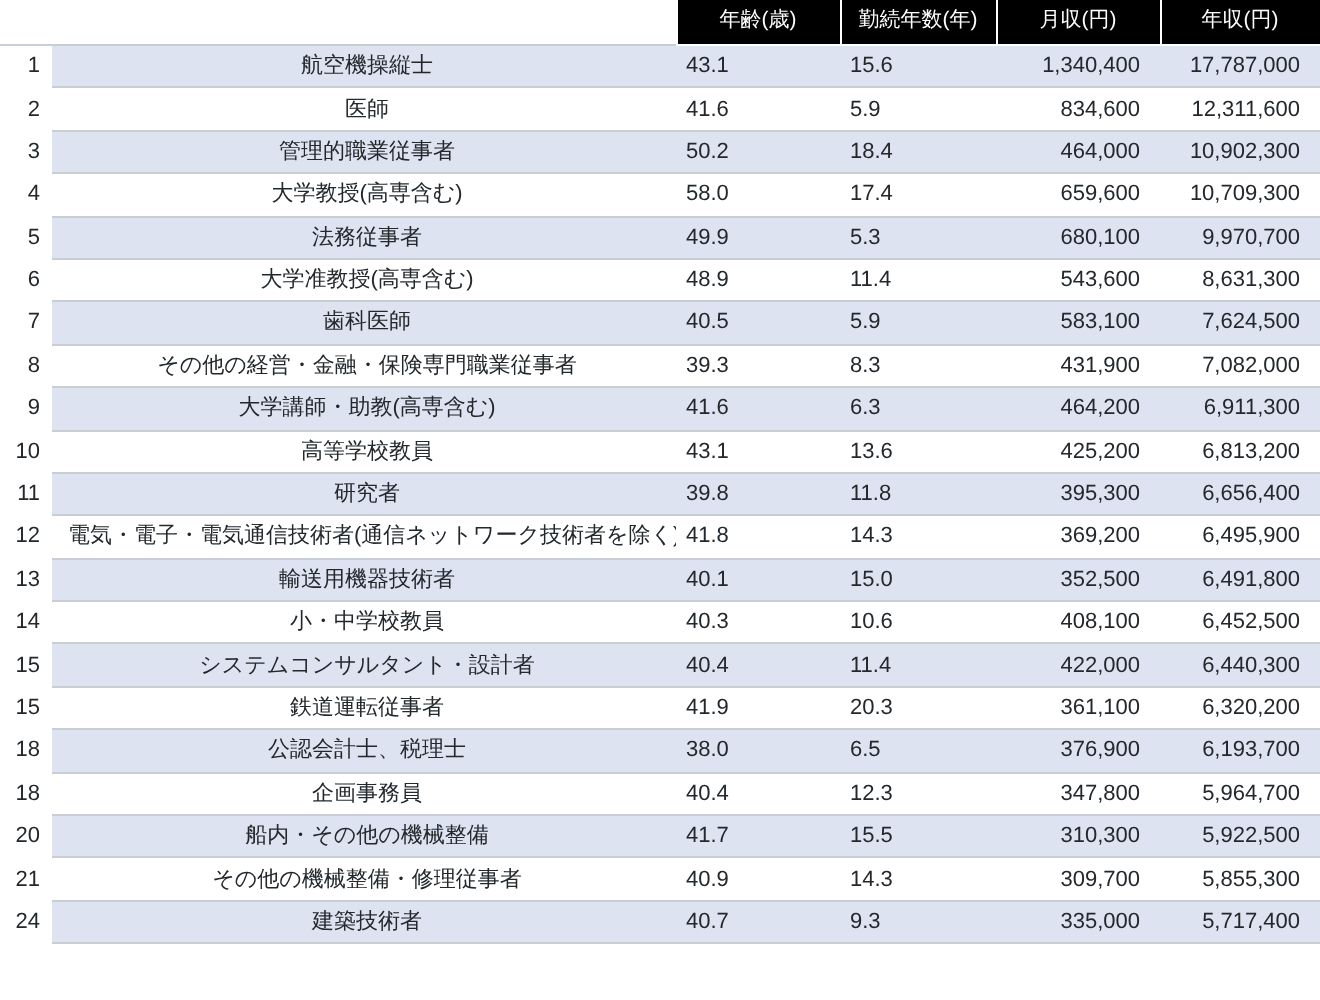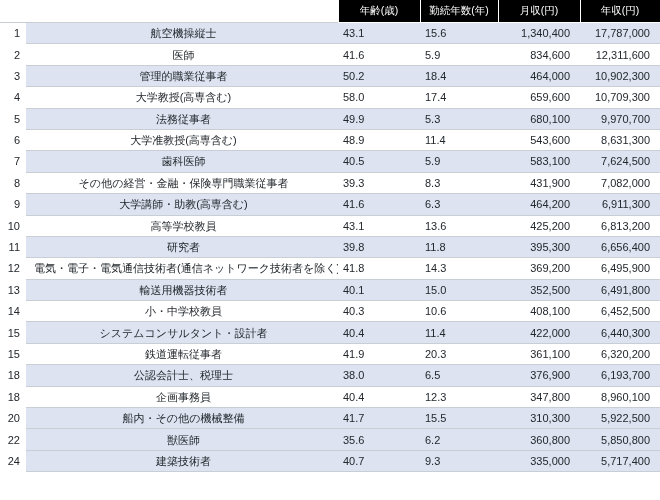--- a/index.html
+++ b/index.html
@@ -243,37 +243,37 @@
           <td class="years-cell">6.5</td>
           <td class="num-cell">376,900</td>
           <td class="num-cell">6,193,700</td>
         </tr>
         <tr>
           <td class="rank-cell">18</td>
           <td class="job-cell">企画事務員</td>
           <td class="age-cell">40.4</td>
           <td class="years-cell">12.3</td>
           <td class="num-cell">347,800</td>
-          <td class="num-cell">8,960,100</td>
+          <td class="num-cell">5,964,700</td>
         </tr>
         <tr class="highlight">
           <td class="rank-cell">20</td>
           <td class="job-cell">船内・その他の機械整備</td>
           <td class="age-cell">41.7</td>
           <td class="years-cell">15.5</td>
           <td class="num-cell">310,300</td>
           <td class="num-cell">5,922,500</td>
         </tr>
-        <tr class="highlight">
-          <td class="rank-cell">22</td>
-          <td class="job-cell">獣医師</td>
-          <td class="age-cell">35.6</td>
-          <td class="years-cell">6.2</td>
-          <td class="num-cell">360,800</td>
-          <td class="num-cell">5,850,800</td>
+        <tr>
+          <td class="rank-cell">21</td>
+          <td class="job-cell">その他の機械整備・修理従事者</td>
+          <td class="age-cell">40.9</td>
+          <td class="years-cell">14.3</td>
+          <td class="num-cell">309,700</td>
+          <td class="num-cell">5,855,300</td>
         </tr>
         <tr class="highlight">
           <td class="rank-cell">24</td>
           <td class="job-cell">建築技術者</td>
           <td class="age-cell">40.7</td>
           <td class="years-cell">9.3</td>
           <td class="num-cell">335,000</td>
           <td class="num-cell">5,717,400</td>
         </tr>
       </tbody>

